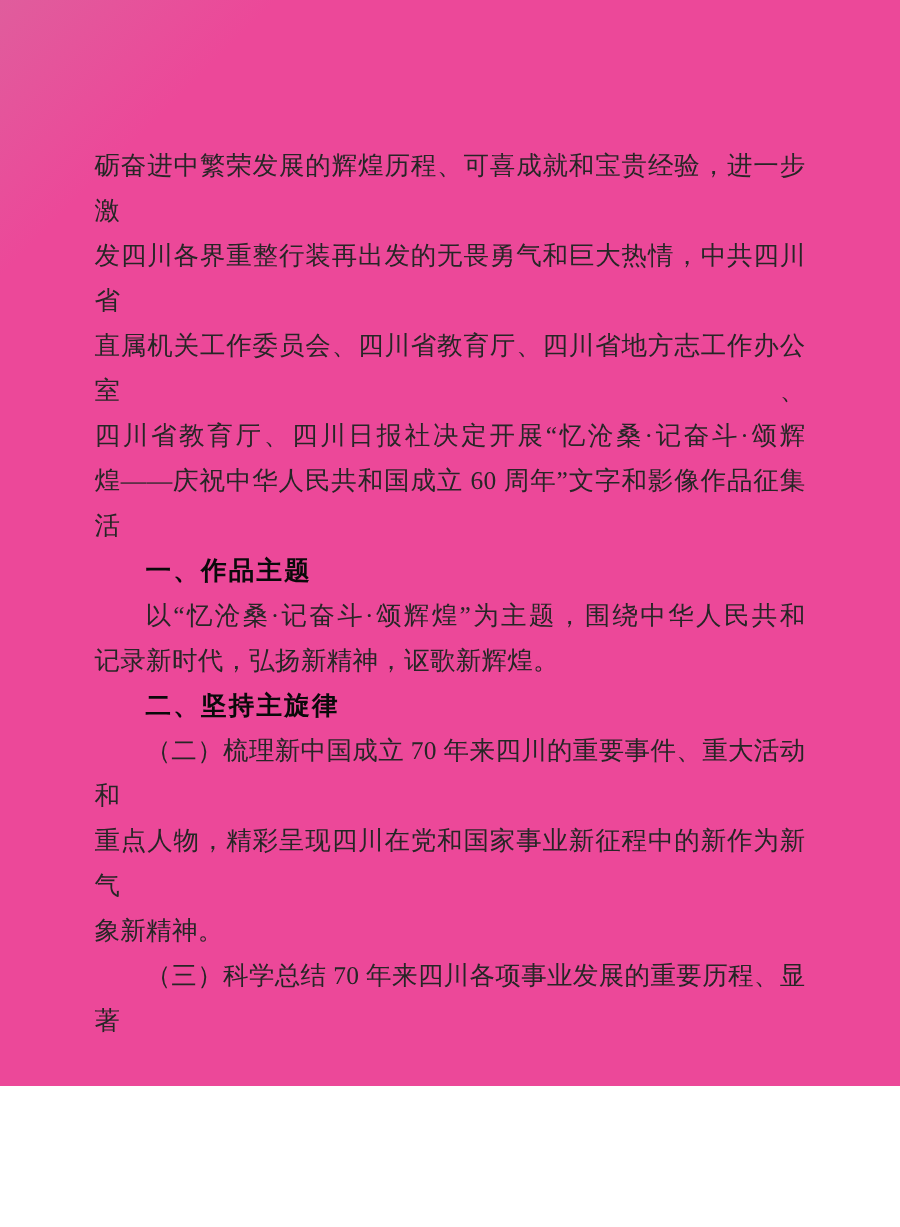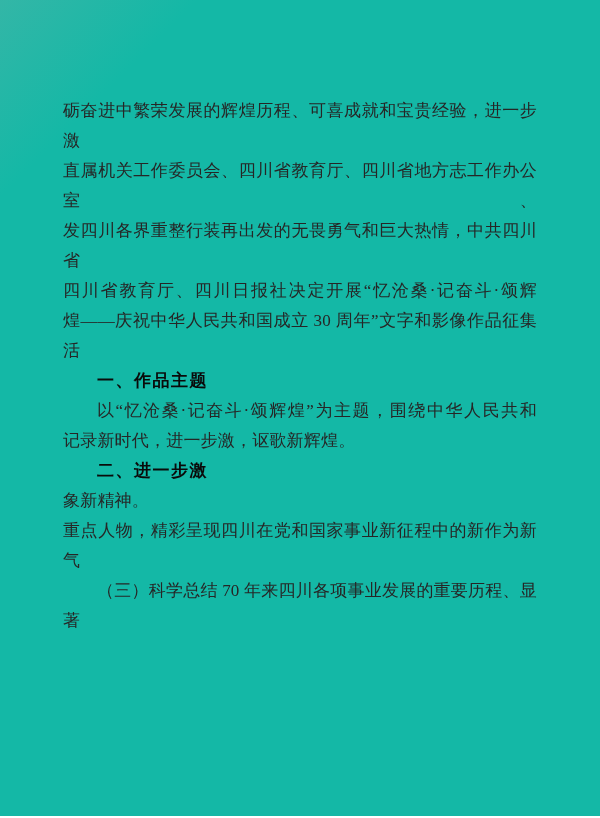--- a/index.html
+++ b/index.html
@@ -3,22 +3,22 @@
 <meta charset="utf-8">
 <style>
   html, body {
     margin: 0;
     padding: 0;
     background: #ffffff;
   }
   .page {
     position: relative;
     width: 600px;
-    height: 816px;
-    background: #14b8a6;
+    height: 724px;
+    background: #ec4899;
     overflow: hidden;
     font-family: "Liberation Serif", "DejaVu Serif", serif;
   }
   
   .page::before {
     content: "";
     position: absolute;
     inset: 0;
     background: linear-gradient(135deg, rgba(175,175,170,0.20), rgba(255,255,255,0) 14%);
     pointer-events: none;
@@ -55,26 +55,27 @@
     text-indent: 2em;
     letter-spacing: 1.5px;
   }
 </style>
 </head>
 <body>
 
 <div class="page">
   <div class="body-text">
     <div class="ln fill">砺奋进中繁荣发展的辉煌历程、可喜成就和宝贵经验，进一步激</div>
+    <div class="ln fill">发四川各界重整行装再出发的无畏勇气和巨大热情，中共四川省</div>
     <div class="ln fill">直属机关工作委员会、四川省教育厅、四川省地方志工作办公室、</div>
-    <div class="ln fill">发四川各界重整行装再出发的无畏勇气和巨大热情，中共四川省</div>
     <div class="ln fill">四川省教育厅、四川日报社决定开展“忆沧桑·记奋斗·颂辉</div>
-    <div class="ln fill">煌——庆祝中华人民共和国成立 30 周年”文字和影像作品征集活</div>
+    <div class="ln fill">煌——庆祝中华人民共和国成立 60 周年”文字和影像作品征集活</div>
     <div class="ln heading">一、作品主题</div>
     <div class="ln ind fill">以“忆沧桑·记奋斗·颂辉煌”为主题，围绕中华人民共和</div>
-    <div class="ln">记录新时代，进一步激，讴歌新辉煌。</div>
-    <div class="ln heading">二、进一步激</div>
+    <div class="ln">记录新时代，弘扬新精神，讴歌新辉煌。</div>
+    <div class="ln heading">二、坚持主旋律</div>
+    <div class="ln ind fill">（二）梳理新中国成立 70 年来四川的重要事件、重大活动和</div>
+    <div class="ln fill">重点人物，精彩呈现四川在党和国家事业新征程中的新作为新气</div>
     <div class="ln">象新精神。</div>
-    <div class="ln fill">重点人物，精彩呈现四川在党和国家事业新征程中的新作为新气</div>
     <div class="ln ind fill">（三）科学总结 70 年来四川各项事业发展的重要历程、显著</div>
 
   </div>
 </div>
 
 </body></html>

